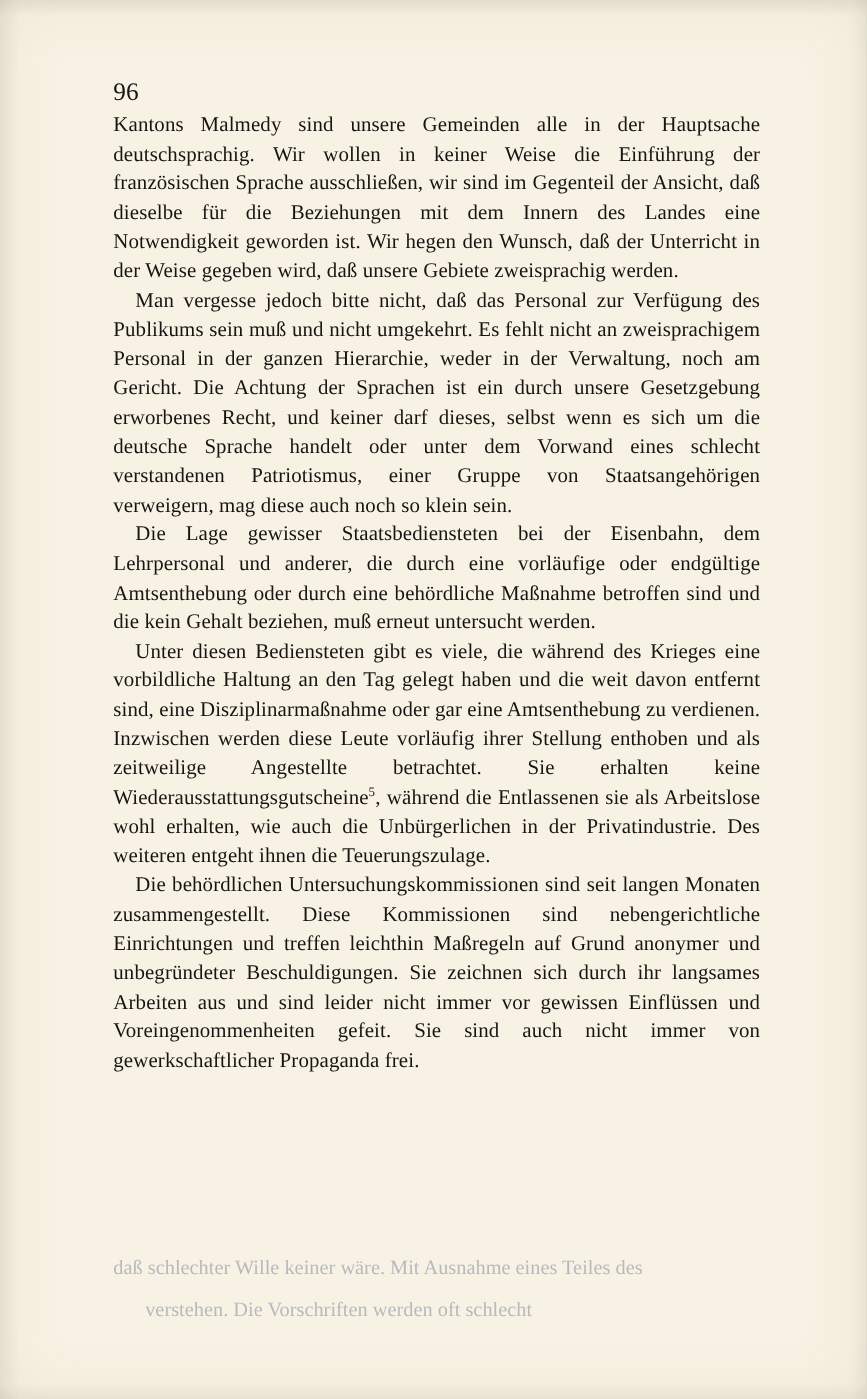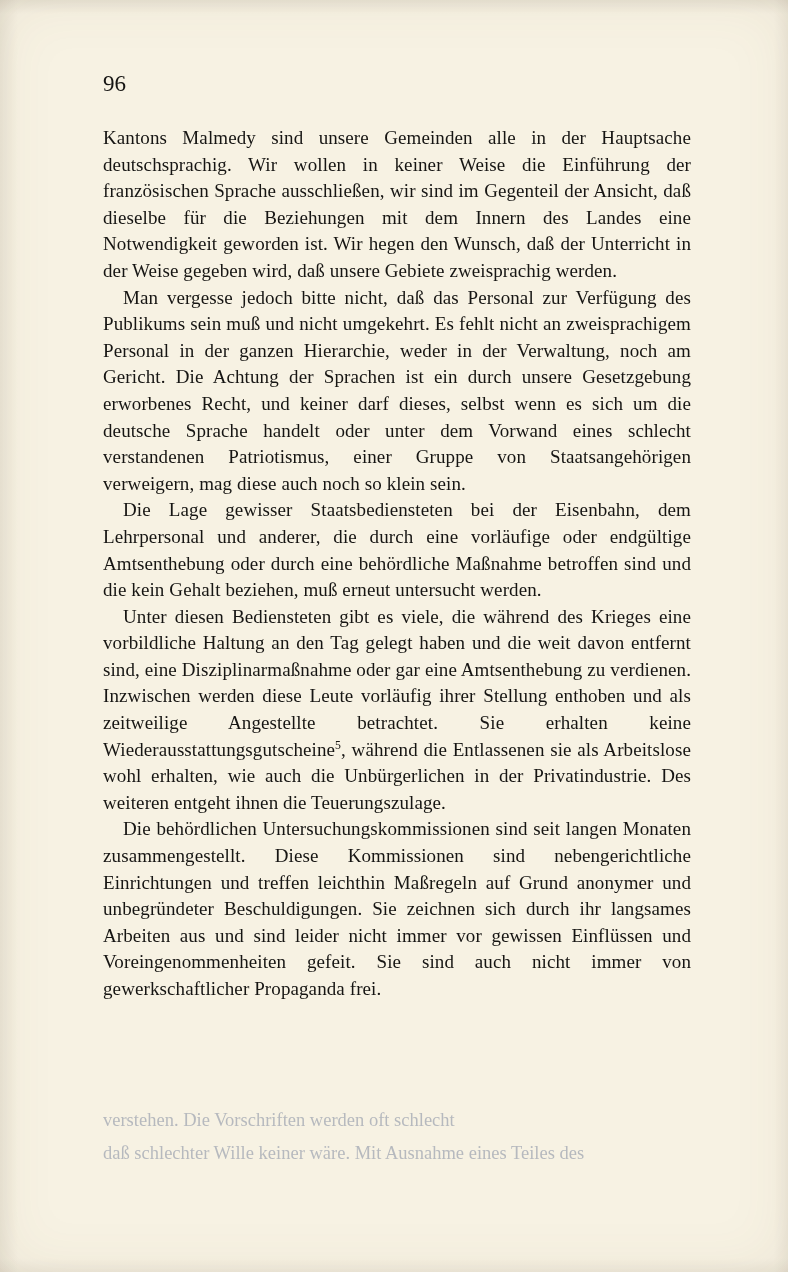--- a/index.html
+++ b/index.html
@@ -40,40 +40,39 @@
       text-align: justify;
       letter-spacing: 0.1px;
     }
     .text-block p {
       margin: 0;
       padding: 0;
       text-indent: 20px;
     }
     .text-block p.noindent {
       text-indent: 0;
-      margin-top: 24px;
     }
     sup.footnote {
       font-size: 0.62em;
       line-height: 0;
       vertical-align: super;
     }
     .ghost {
       position: absolute;
       left: 103px;
       width: 600px;
       font-size: 18.5px;
       line-height: 26px;
       color: rgba(85, 100, 135, 0.40);
       filter: blur(0.7px);
       pointer-events: none;
       white-space: nowrap;
       overflow: hidden;
     }
-    .ghost-1 { top: 1107px; }
+    .ghost-1 { top: 1178px; margin-left: 29px; }
     .ghost-2 { top: 1140px; }
   </style>
 </head>
 <body>
 
 <div class="page">
 
   <div class="page-number">96</div>
 
   <div class="text-block">

